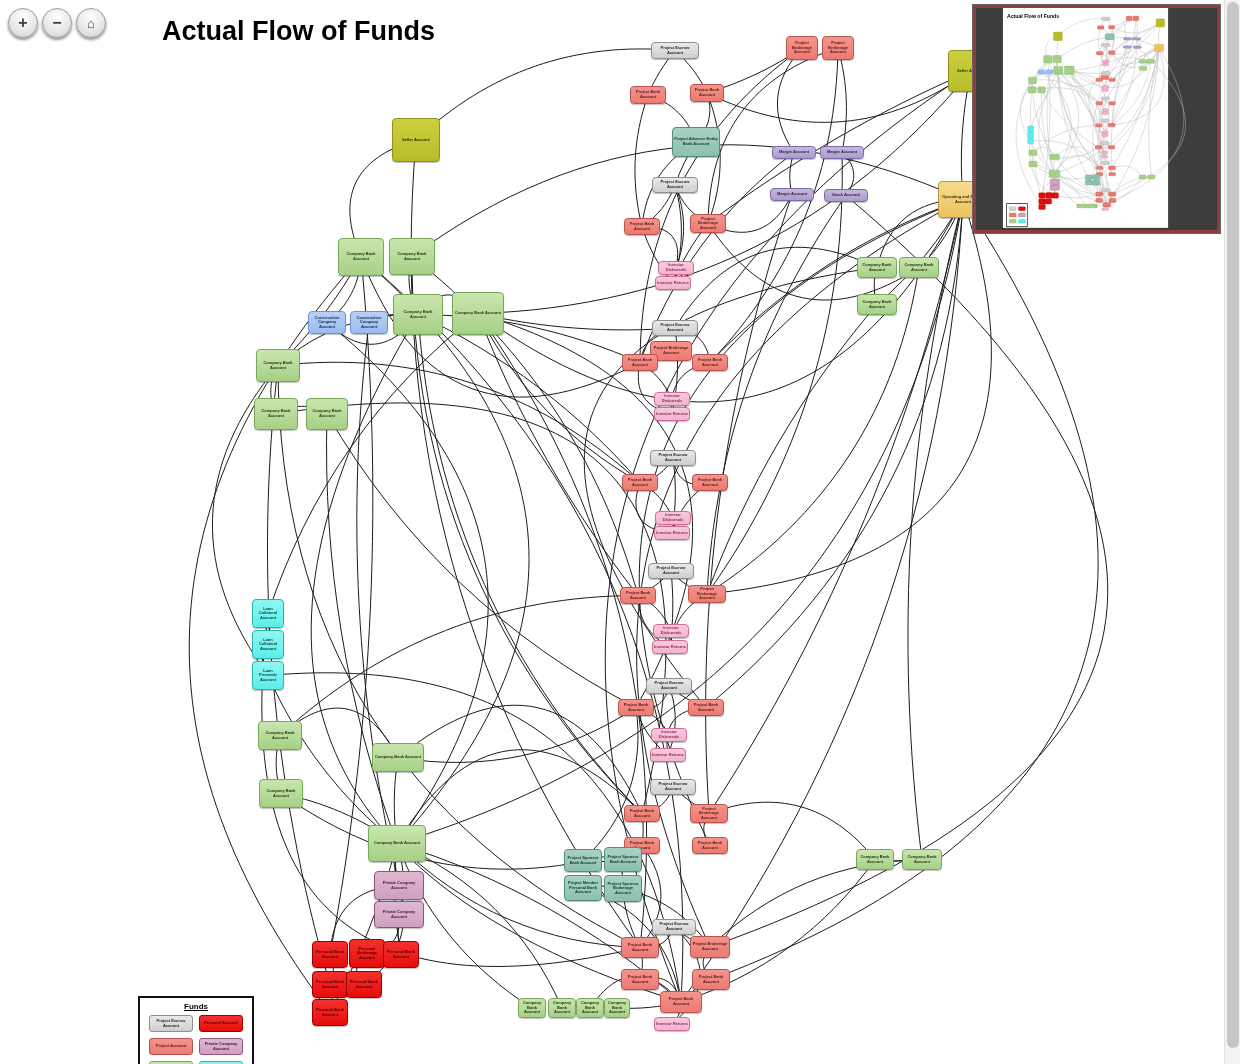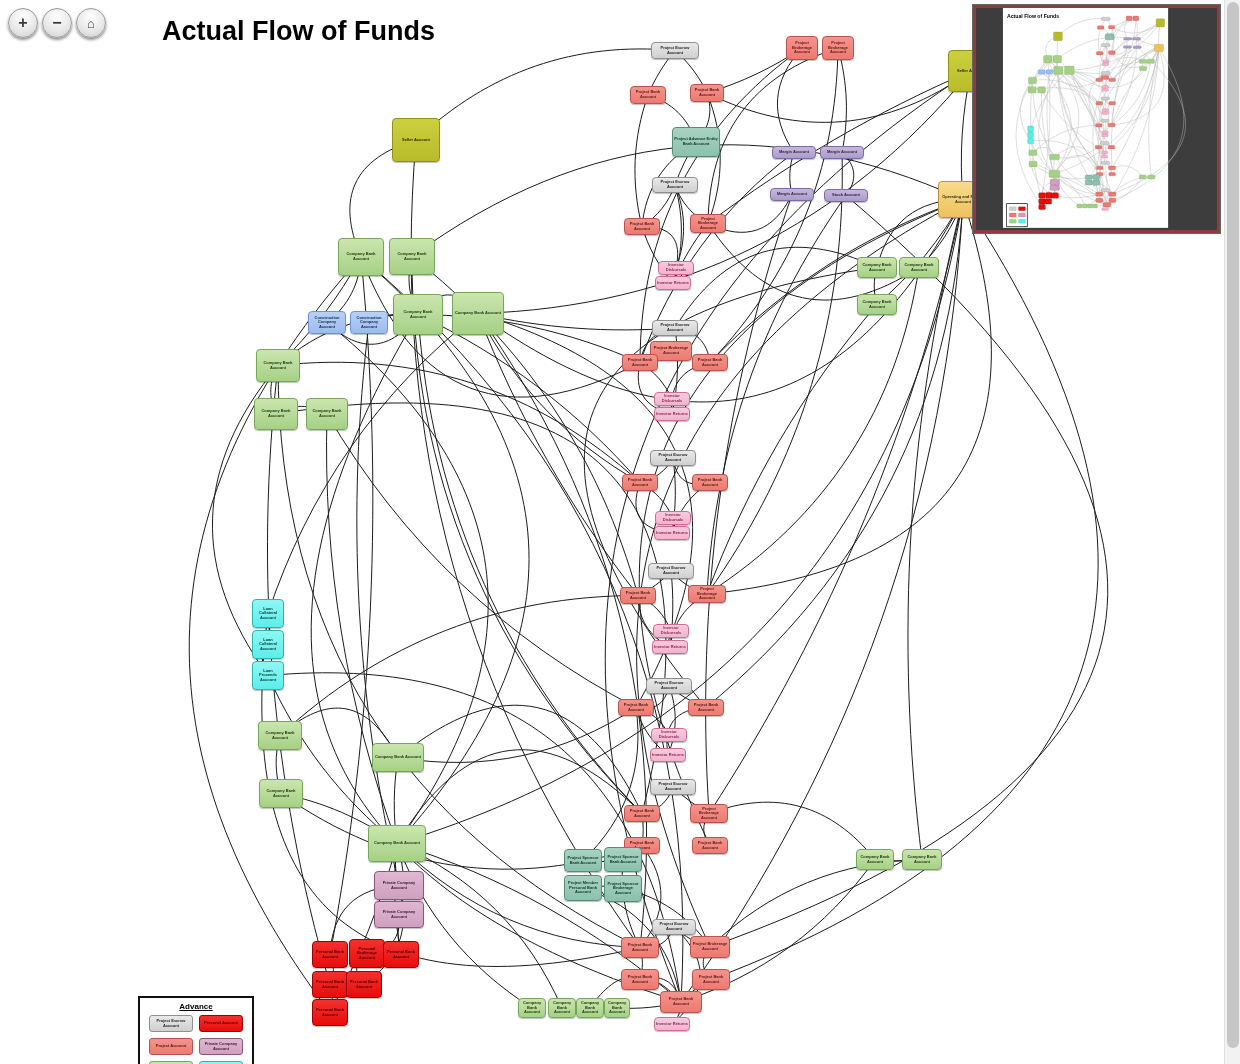--- a/index.html
+++ b/index.html
@@ -592,21 +592,21 @@
         <rect x="152" y="1076" width="38" height="20" rx="4" fill="#a6d086" stroke="#76a85c"></rect>
         <rect x="202" y="1076" width="38" height="20" rx="4" fill="#5ceeea" stroke="#2ab5b0"></rect>
       </svg>
   </div>
 
   <div id="sb-track">
     <div id="sb-thumb"></div>
   </div>
 
   <div id="legend">
-    <h3>Advance</h3>
+    <h3>Funds</h3>
     <div class="grid" id="legend-grid">
         <div class="lg-item" style="background: linear-gradient(rgb(233, 233, 233), rgb(207, 207, 207)); border: 1px solid rgb(143, 143, 143); color: rgb(34, 34, 34);">Project Escrow Account</div>
         <div class="lg-item" style="background: linear-gradient(rgb(245, 48, 46), rgb(230, 13, 11)); border: 1px solid rgb(156, 0, 0); color: rgb(77, 0, 0);">Personal Account</div>
         <div class="lg-item" style="background: linear-gradient(rgb(244, 148, 140), rgb(236, 122, 114)); border: 1px solid rgb(184, 84, 80); color: rgb(89, 26, 26);">Project Account</div>
         <div class="lg-item" style="background: linear-gradient(rgb(223, 183, 209), rgb(207, 160, 192)); border: 1px solid rgb(143, 85, 120); color: rgb(59, 26, 46);">Private Company Account</div>
         <div class="lg-item" style="background: linear-gradient(rgb(202, 230, 174), rgb(166, 208, 134)); border: 1px solid rgb(118, 168, 92); color: rgb(30, 51, 17);">Company Account</div>
         <div class="lg-item" style="background: linear-gradient(rgb(143, 247, 243), rgb(92, 238, 234)); border: 1px solid rgb(42, 181, 176); color: rgb(8, 60, 58);">Loan Account</div>
       </div>
   </div>
 

